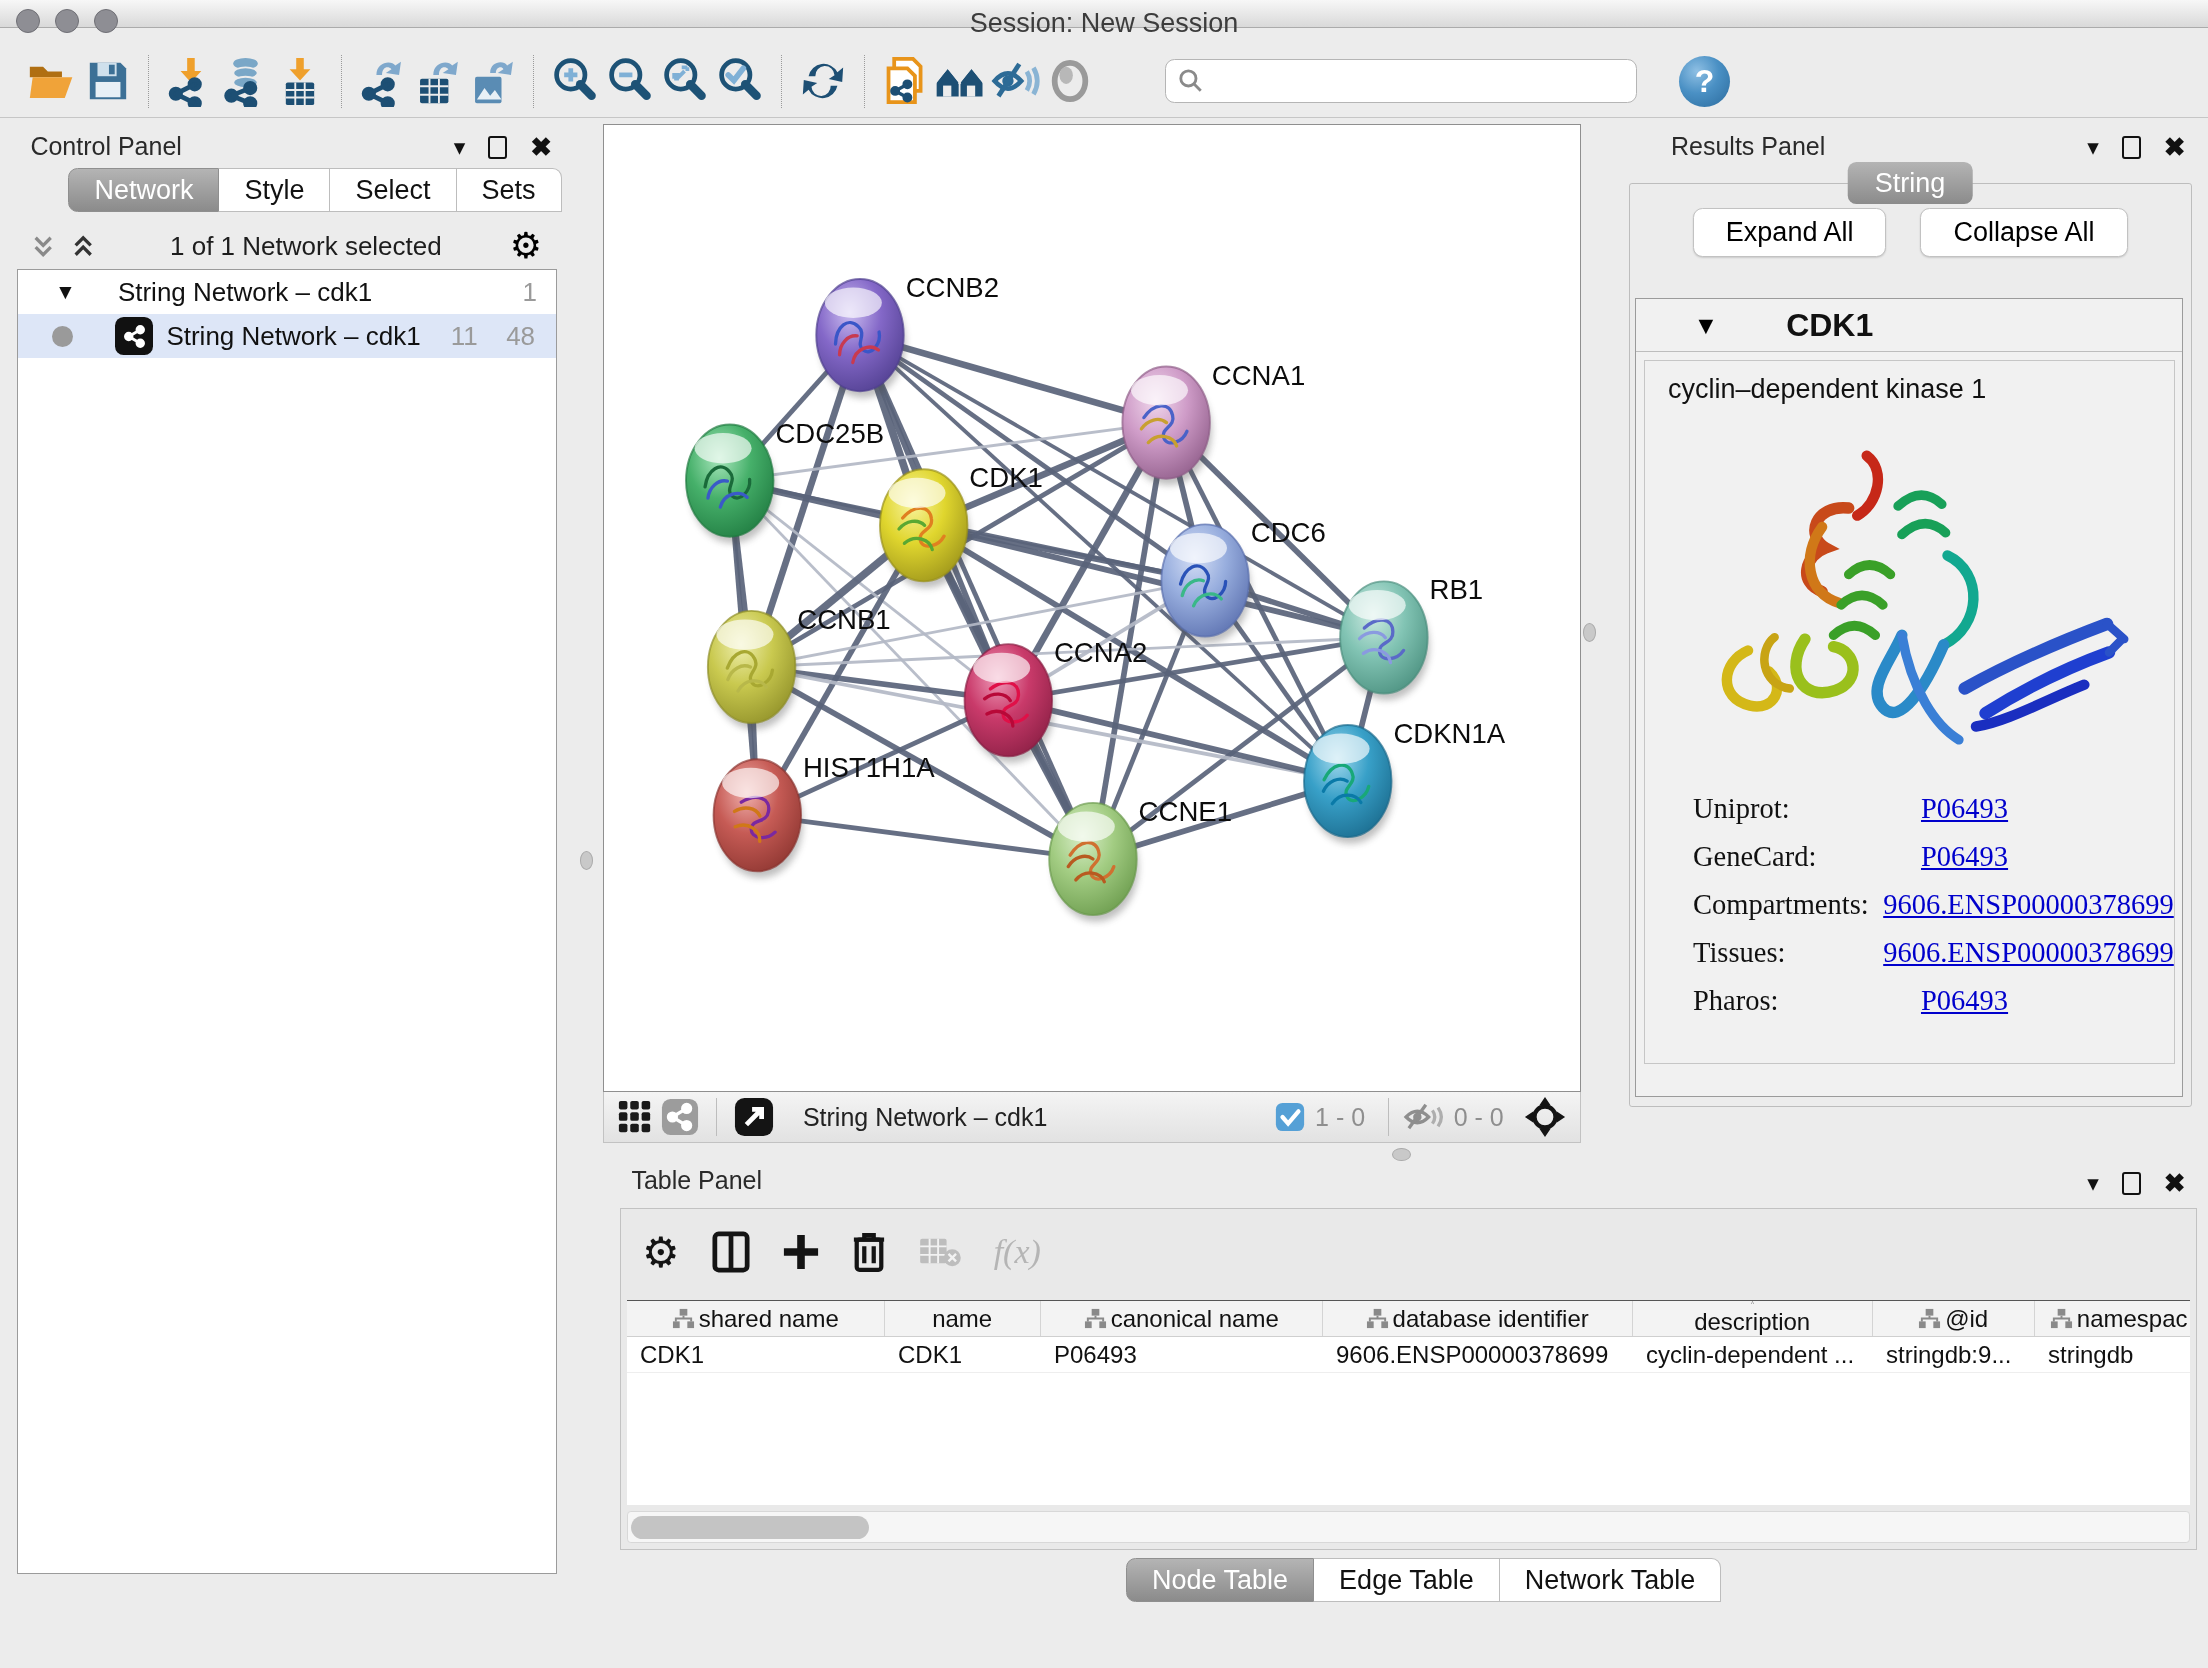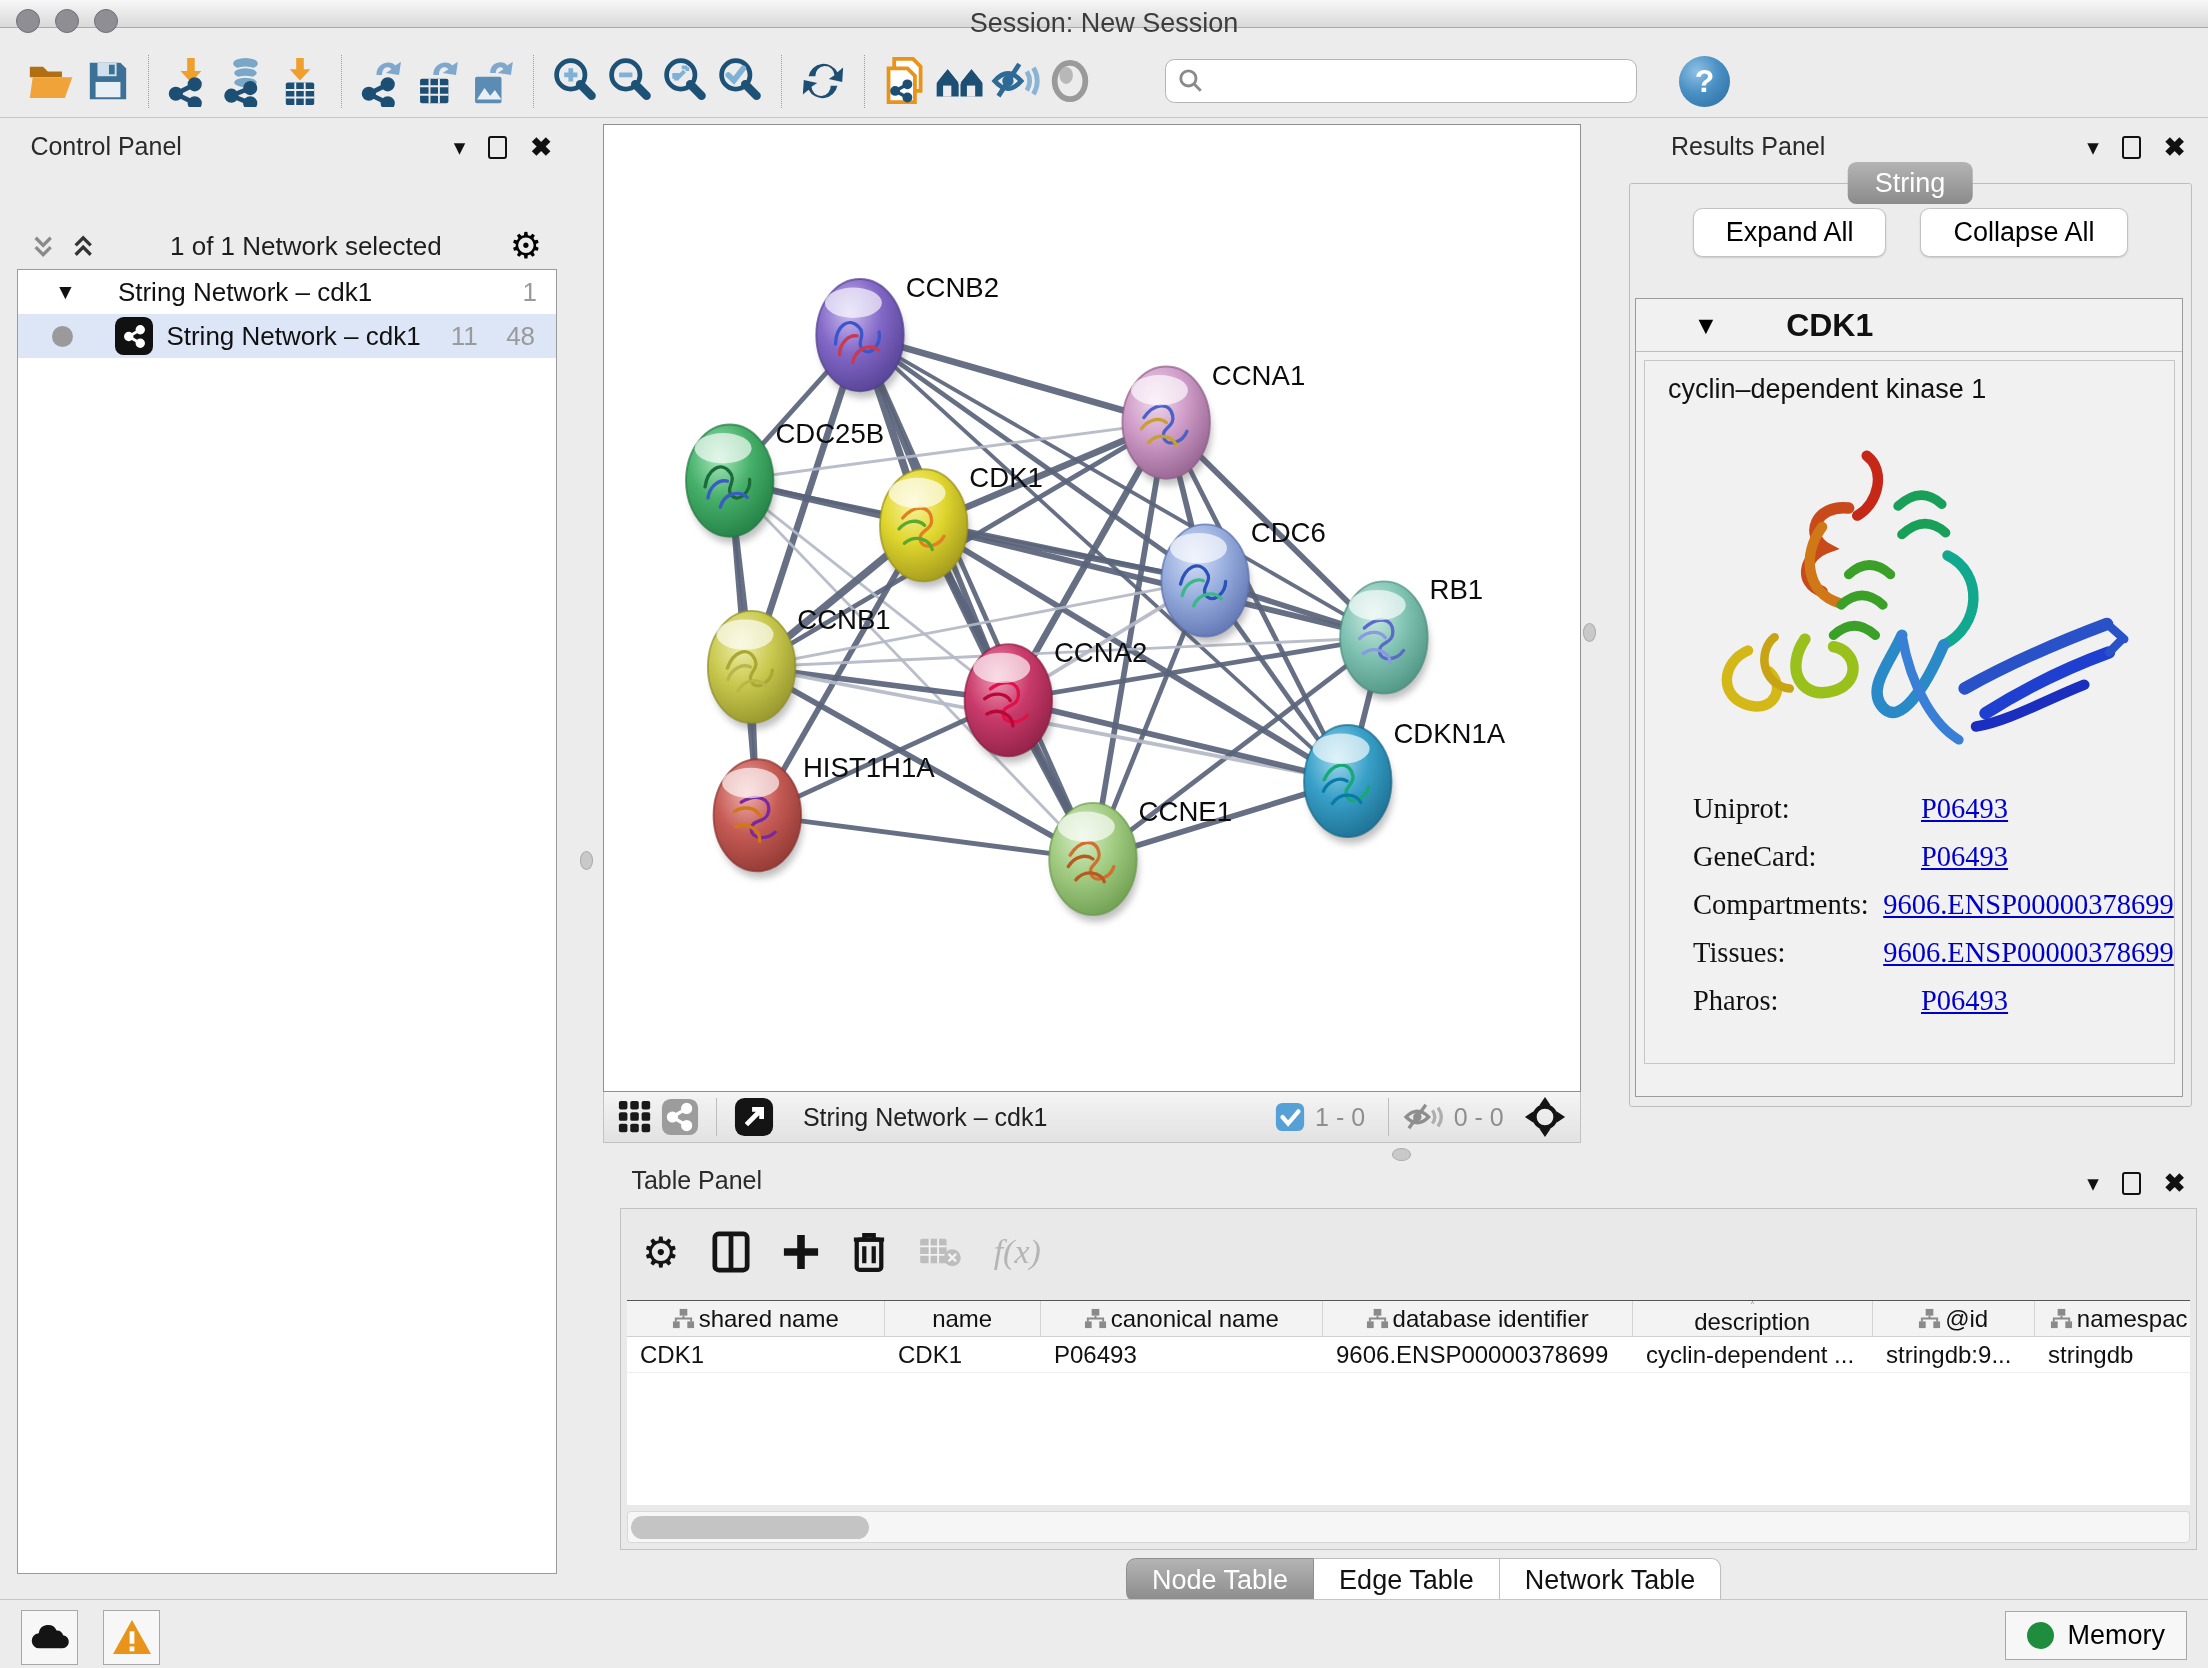--- a/index.html
+++ b/index.html
@@ -309,20 +309,26 @@
     <button class="helpbtn">?</button>
   </div>
 
   <div class="control-panel">
     <div class="phead">Control Panel</div>
     <div class="pctrl">
       <span class="tri">▾</span>
       <span class="flo"></span>
       <span class="clo">✖</span>
     </div>
+    <div class="cp-tabs tabrow" id="cp-tabs">
+        <div class="tab sel">Network</div>
+        <div class="tab">Style</div>
+        <div class="tab">Select</div>
+        <div class="tab">Sets</div>
+      </div>
     <div class="cp-status">
       <svg width="32" height="28.5" viewBox="0 0 34 30" style="margin-left:13.3px">
         <path d="M6 6 l8 8 8-8 M6 16 l8 8 8-8" stroke="#8a8a8a" stroke-width="3.5" fill="none"></path>
       </svg>
       <svg width="32" height="28.5" viewBox="0 0 34 30" style="margin-left:7.6px">
         <path d="M6 14 l8-8 8 8 M6 24 l8-8 8 8" stroke="#333" stroke-width="3.5" fill="none"></path>
       </svg>
       <span class="lbl">1 of 1 Network selected</span>
       <span style="font-size:36px; margin-right:15px">⚙</span>
     </div>
@@ -806,33 +812,15 @@
         <div class="tab sel">Node Table</div>
         <div class="tab">Edge Table</div>
         <div class="tab">Network Table</div>
       </div>
   </div>
 
   <div class="splitdot" style="left:580px; top:851px;"></div>
   <div class="splitdot" style="left:1583px; top:623px;"></div>
   <div class="splitdot h" style="left:1392px; top:1148px;"></div>
 
-  <div class="statusbar">
-    <button class="sbtn" style="left:21px">
-      <svg width="40" height="30" viewBox="0 0 42 32">
-        <path d="M10 28 a8 8 0 0 1 -1 -16 a10 10 0 0 1 19 -3 a7 7 0 0 1 7 5 a7 7 0 0 1 -2 14z" fill="#141414"></path>
-      </svg>
-    </button>
-    <button class="sbtn" style="left:103px">
-      <svg width="42" height="38" viewBox="0 0 44 40">
-        <path d="M22 2 L42 38 H2z" fill="#e8941a"></path>
-        <rect x="19.5" y="14" width="5" height="13" fill="#fff"></rect>
-        <rect x="19.5" y="30" width="5" height="5" fill="#fff"></rect>
-      </svg>
-    </button>
-    <button class="membtn">
-      <span class="memdot" id="memdot" style="background: rgb(30, 142, 62);"></span>
-      <span>Memory</span>
-    </button>
-  </div>
 
 </div>
 
 
 </body></html>

